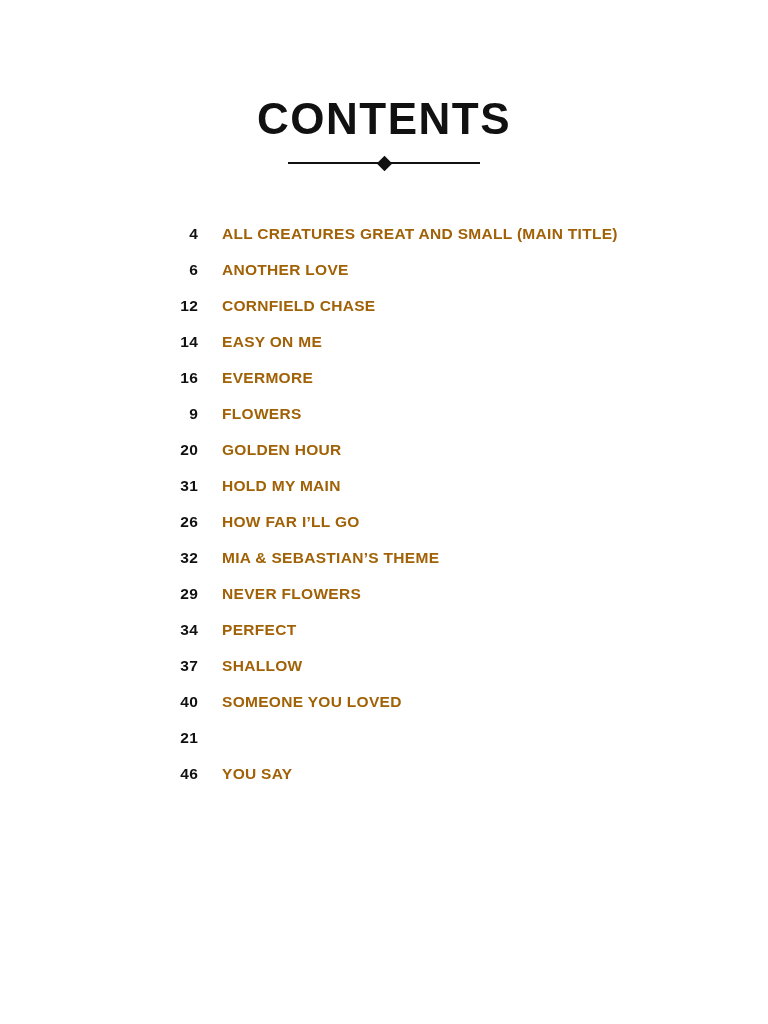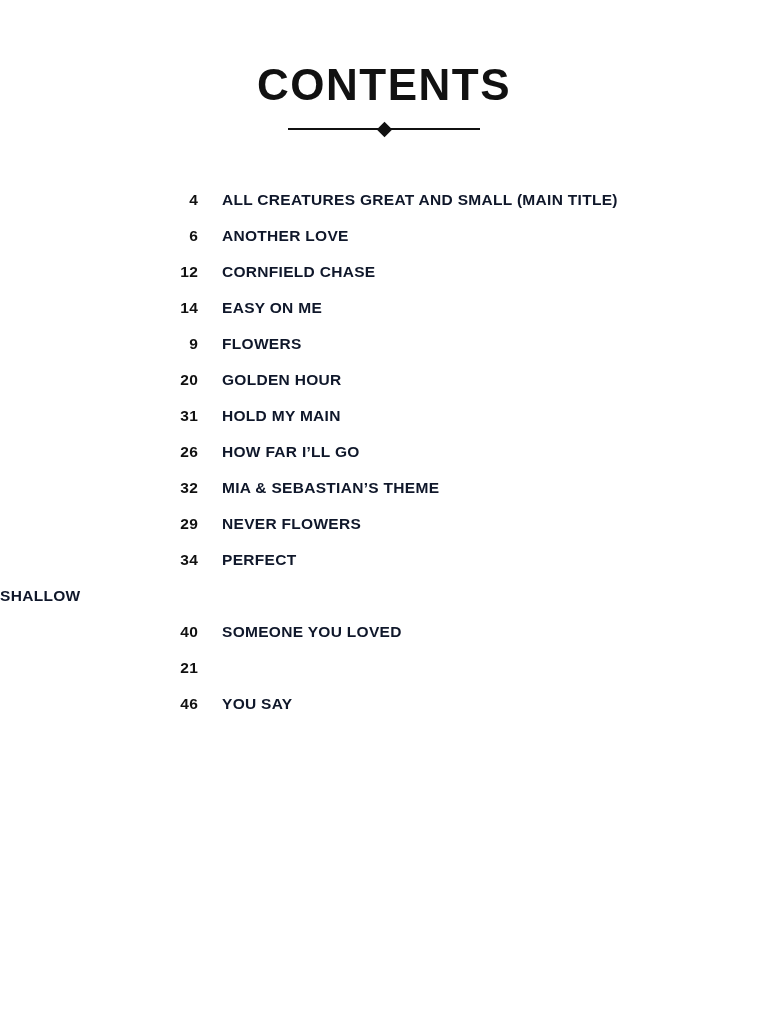--- a/index.html
+++ b/index.html
@@ -12,21 +12,21 @@
     height: 1024px;
     font-family: "Liberation Sans", sans-serif;
     color: #111111;
     position: relative;
     overflow: hidden;
   }
   .page {
     width: 768px;
     height: 1024px;
     box-sizing: border-box;
-    padding-top: 63px;
+    padding-top: 97px;
     background: #ffffff;
   }
   .title-block {
     text-align: center;
   }
   .contents-title {
     font-size: 44px;
     font-weight: bold;
     letter-spacing: 1.5px;
     color: #111111;
@@ -75,21 +75,21 @@
     box-sizing: border-box;
     font-size: 15.5px;
     font-weight: bold;
     letter-spacing: 0.2px;
     color: #111111;
   }
   .toc-song {
     font-size: 15.5px;
     font-weight: bold;
     letter-spacing: 0.3px;
-    color: #0f172a;
+    color: #a16207;
     white-space: nowrap;
   }
 </style>
 </head>
 <body>
 
 <div class="page">
 
   <div class="title-block">
     <h1 class="contents-title">CONTENTS</h1>
@@ -110,20 +110,24 @@
     </li>
     <li class="toc-row">
       <span class="toc-page">12</span>
       <span class="toc-song">CORNFIELD CHASE</span>
     </li>
     <li class="toc-row">
       <span class="toc-page">14</span>
       <span class="toc-song">EASY ON ME</span>
     </li>
     <li class="toc-row">
+      <span class="toc-page">16</span>
+      <span class="toc-song">EVERMORE</span>
+    </li>
+    <li class="toc-row">
       <span class="toc-page">9</span>
       <span class="toc-song">FLOWERS</span>
     </li>
     <li class="toc-row">
       <span class="toc-page">20</span>
       <span class="toc-song">GOLDEN HOUR</span>
     </li>
     <li class="toc-row">
       <span class="toc-page">31</span>
       <span class="toc-song">HOLD MY MAIN</span>
@@ -138,20 +142,21 @@
     </li>
     <li class="toc-row">
       <span class="toc-page">29</span>
       <span class="toc-song">NEVER FLOWERS</span>
     </li>
     <li class="toc-row">
       <span class="toc-page">34</span>
       <span class="toc-song">PERFECT</span>
     </li>
     <li class="toc-row">
+      <span class="toc-page">37</span>
       <span class="toc-song">SHALLOW</span>
     </li>
     <li class="toc-row">
       <span class="toc-page">40</span>
       <span class="toc-song">SOMEONE YOU LOVED</span>
     </li>
     <li class="toc-row">
       <span class="toc-page">21</span>
     </li>
     <li class="toc-row">

